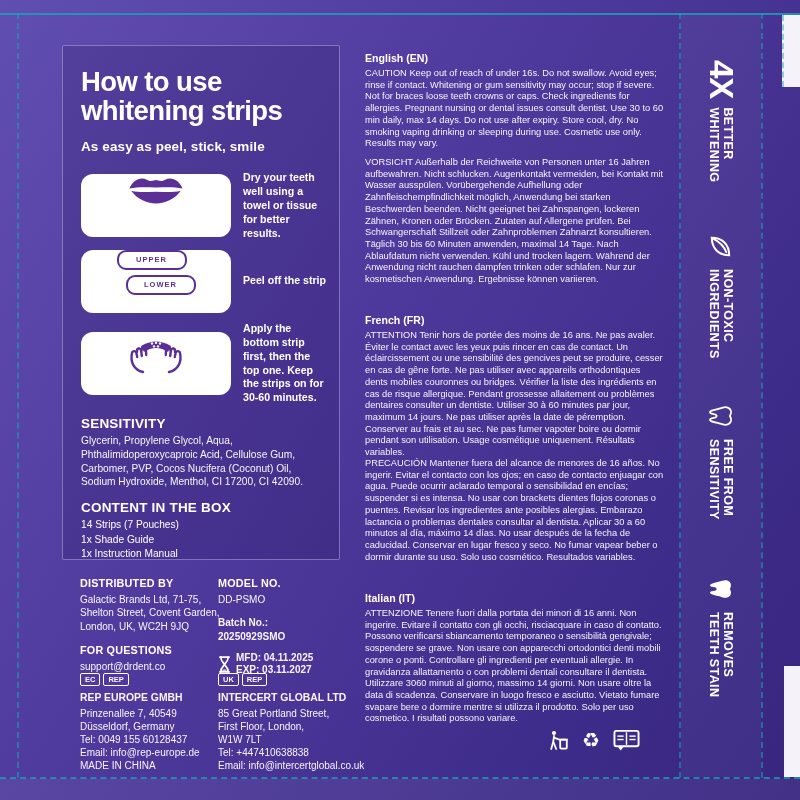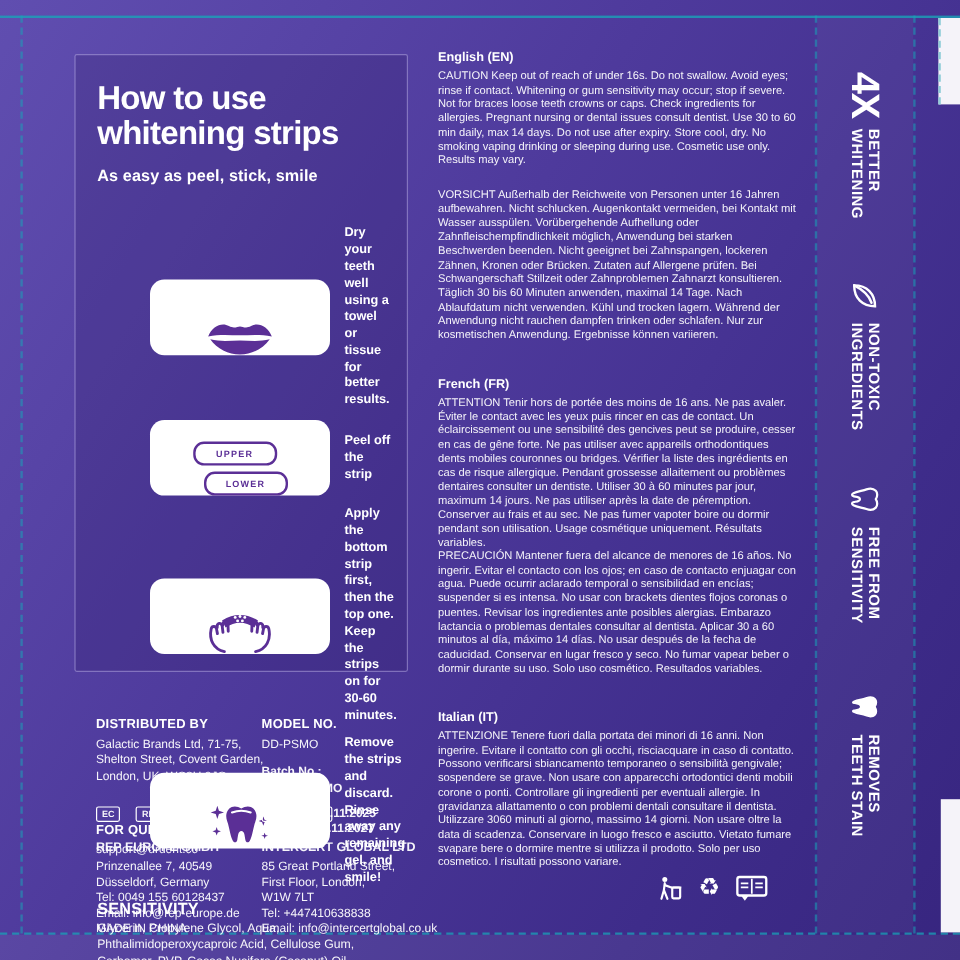--- a/index.html
+++ b/index.html
@@ -20,40 +20,40 @@
   .side-flap-tint{left:681px;top:15px;width:80px;height:762px;background:rgba(255,255,255,0.045);}
   .notch{background:#f5f3f9;}
   .notch-tr{left:782px;top:15px;width:18px;height:72px;border-left:2px dashed #8fccd8;}
   .notch-br{left:784px;top:666px;width:16px;height:111px;}
 
   
   .panel{left:62px;top:45px;width:276px;height:513px;background:rgba(22,8,70,0.16);
          border:1px solid rgba(190,180,238,0.5);border-radius:2px;}
   .title{margin:22px 18px 0;font-size:27.5px;font-weight:800;line-height:1.05;letter-spacing:-0.6px;}
   .subtitle{margin:13px 18px 0;font-size:13.5px;font-weight:700;letter-spacing:0.1px;}
-  .steps{margin-top:34px;padding-left:44px;}
+  .steps{margin-top:17px;}
   .step{display:flex;align-items:center;gap:12px;margin:0 12px 9px 18px;}
   .step-card{flex:none;width:150px;height:63px;background:#fff;border-radius:12px;
-             display:flex;align-items:flex-end;justify-content:center;color:#5b2f96;}
+             display:flex;align-items:flex-start;justify-content:center;color:#5b2f96;}
   .step-text{font-size:10.6px;font-weight:700;line-height:1.32;width:122px;}
   .strips{display:flex;flex-direction:column;gap:5px;}
   .strip{width:66px;height:16px;border:2.5px solid #5b2f96;border-radius:9px;background:#fff;
          color:#5b2f96;font-size:7.5px;font-weight:800;letter-spacing:1px;
          display:flex;align-items:center;justify-content:center;}
   .strip.lower{margin-left:9px;}
   .sec-h{margin:11px 18px 3px;font-size:13.5px;font-weight:800;letter-spacing:0.2px;}
   .sec-body{margin:0 15px 0 18px;font-size:10.2px;line-height:1.34;font-weight:400;color:rgba(255,255,255,0.95);}
   .box-item{margin:0 18px;font-size:10.2px;line-height:1.42;}
 
   
   .col{width:140px;font-size:10px;line-height:1.32;color:rgba(255,255,255,0.95);}
-  .col-h{font-size:10.8px;font-weight:800;margin-bottom:3px;letter-spacing:0.2px;color:#fff;margin-top:21px;}
+  .col-h{font-size:10.8px;font-weight:800;margin-bottom:3px;letter-spacing:0.2px;color:#fff;}
   .gap{height:10px;}
   .bold-line{font-weight:400;}
-  .badge{display:inline-flex;gap:13px;margin-bottom:15px;}
+  .badge{display:inline-flex;gap:3px;margin-bottom:5px;}
   .badge span{border:1.5px solid #fff;padding:1px 4px;font-size:7.5px;font-weight:800;border-radius:2px;line-height:1.2;}
   .rep-name{font-weight:800;font-size:10.4px;margin-bottom:2px;}
   .dates{display:flex;align-items:center;gap:5px;margin-top:9px;}
   .dates .lines{font-size:10px;font-weight:700;line-height:1.25;}
 
   
   .lang{left:365px;width:300px;}
   .lang-h{font-size:10.6px;font-weight:800;margin-bottom:4px;}
   .lang-b{font-size:9.3px;line-height:1.26;color:rgba(255,255,255,0.94);font-weight:400;}
 
@@ -129,37 +129,20 @@
                 <path d="M45 40 C54 38 58 30 56 21 C55.4 18.4 52 18.6 51.6 21 L50.8 25"></path>
                 <path d="M51 20 C51.6 16 47.4 15 46.8 19 L46.2 24"></path>
                 <path d="M46.4 18 C46.4 14.4 42.2 14.2 42 18 L41.8 23"></path>
               </g>
             </svg>
           </span>
         </div>
         <div class="step-text">Apply the bottom strip first, then the top one. Keep the strips on for 30-60 minutes.</div>
       </div>
 
-      <div class="step">
-        <div class="step-card">
-          <span>
-            <svg width="58" height="40" viewBox="0 0 46 36">
-              <g fill="#5b2f96">
-                <path transform="translate(6,1)" d="M18 5 C15 3 11 3 9 5 C6.5 7.5 6 11 7.5 15 C9 19 9.5 25 11.5 29 C12.5 31 14.5 31 15 28.5 C15.5 26 15.5 22 18 22 C20.5 22 20.5 26 21 28.5 C21.5 31 23.5 31 24.5 29 C26.5 25 27 19 28.5 15 C30 11 29.5 7.5 27 5 C25 3 21 3 18 5 Z"></path>
-                <path d="M6 4 L7.2 7.8 L11 9 L7.2 10.2 L6 14 L4.8 10.2 L1 9 L4.8 7.8 Z"></path>
-                <path d="M5.5 20 L6.3 22.4 L8.7 23.2 L6.3 24 L5.5 26.4 L4.7 24 L2.3 23.2 L4.7 22.4 Z"></path>
-                <path d="M40.5 12 L41.4 14.6 L44 15.5 L41.4 16.4 L40.5 19 L39.6 16.4 L37 15.5 L39.6 14.6 Z"></path>
-                <path d="M41.5 24 L42.1 25.9 L44 26.5 L42.1 27.1 L41.5 29 L40.9 27.1 L39 26.5 L40.9 25.9 Z"></path>
-              </g>
-              <path d="M17 9 Q24 6.5 31 9" fill="none" stroke="#fff" stroke-width="1.6" stroke-linecap="round"></path>
-            </svg>
-          </span>
-        </div>
-        <div class="step-text">Remove the strips and discard. Rinse away any remaining gel, and smile!</div>
-      </div>
     </div>
 
     <div class="sec-h">SENSITIVITY</div>
     <div class="sec-body">Glycerin, Propylene Glycol, Aqua, Phthalimidoperoxycaproic Acid, Cellulose Gum, Carbomer, PVP, Cocos Nucifera (Coconut) Oil, Sodium Hydroxide, Menthol, CI 17200, CI 42090.</div>
 
     <div class="sec-h">CONTENT IN THE BOX</div>
     <div class="box-item">14 Strips (7 Pouches)</div>
     <div class="box-item">1x Shade Guide</div>
     <div class="box-item">1x Instruction Manual</div>
   </div>
@@ -216,21 +199,21 @@
       <span>REP</span>
     </div>
     <div class="rep-name">INTERCERT GLOBAL LTD</div>
     <div class="preline">85 Great Portland Street,
 First Floor, London,
 W1W 7LT
 Tel: +447410638838
 Email: info@intercertglobal.co.uk</div>
   </div>
 
-  <div class="abs lang" style="top:42px;">
+  <div class="abs lang" style="top:52px;">
     <div class="lang-h">English (EN)</div>
     <div class="lang-b">CAUTION Keep out of reach of under 16s. Do not swallow. Avoid eyes; rinse if contact. Whitening or gum sensitivity may occur; stop if severe. Not for braces loose teeth crowns or caps. Check ingredients for allergies. Pregnant nursing or dental issues consult dentist. Use 30 to 60 min daily, max 14 days. Do not use after expiry. Store cool, dry. No smoking vaping drinking or sleeping during use. Cosmetic use only. Results may vary.</div>
   </div>
   <div class="abs lang" style="top:157px;">
     <div class="lang-b">VORSICHT Außerhalb der Reichweite von Personen unter 16 Jahren aufbewahren. Nicht schlucken. Augenkontakt vermeiden, bei Kontakt mit Wasser ausspülen. Vorübergehende Aufhellung oder Zahnfleischempfindlichkeit möglich, Anwendung bei starken Beschwerden beenden. Nicht geeignet bei Zahnspangen, lockeren Zähnen, Kronen oder Brücken. Zutaten auf Allergene prüfen. Bei Schwangerschaft Stillzeit oder Zahnproblemen Zahnarzt konsultieren. Täglich 30 bis 60 Minuten anwenden, maximal 14 Tage. Nach Ablaufdatum nicht verwenden. Kühl und trocken lagern. Während der Anwendung nicht rauchen dampfen trinken oder schlafen. Nur zur kosmetischen Anwendung. Ergebnisse können variieren.</div>
   </div>
   <div class="abs lang" style="top:314px;">
     <div class="lang-h">French (FR)</div>
     <div class="lang-b">ATTENTION Tenir hors de portée des moins de 16 ans. Ne pas avaler. Éviter le contact avec les yeux puis rincer en cas de contact. Un éclaircissement ou une sensibilité des gencives peut se produire, cesser en cas de gêne forte. Ne pas utiliser avec appareils orthodontiques dents mobiles couronnes ou bridges. Vérifier la liste des ingrédients en cas de risque allergique. Pendant grossesse allaitement ou problèmes dentaires consulter un dentiste. Utiliser 30 à 60 minutes par jour, maximum 14 jours. Ne pas utiliser après la date de péremption. Conserver au frais et au sec. Ne pas fumer vapoter boire ou dormir pendant son utilisation. Usage cosmétique uniquement. Résultats variables.</div>
   </div>

